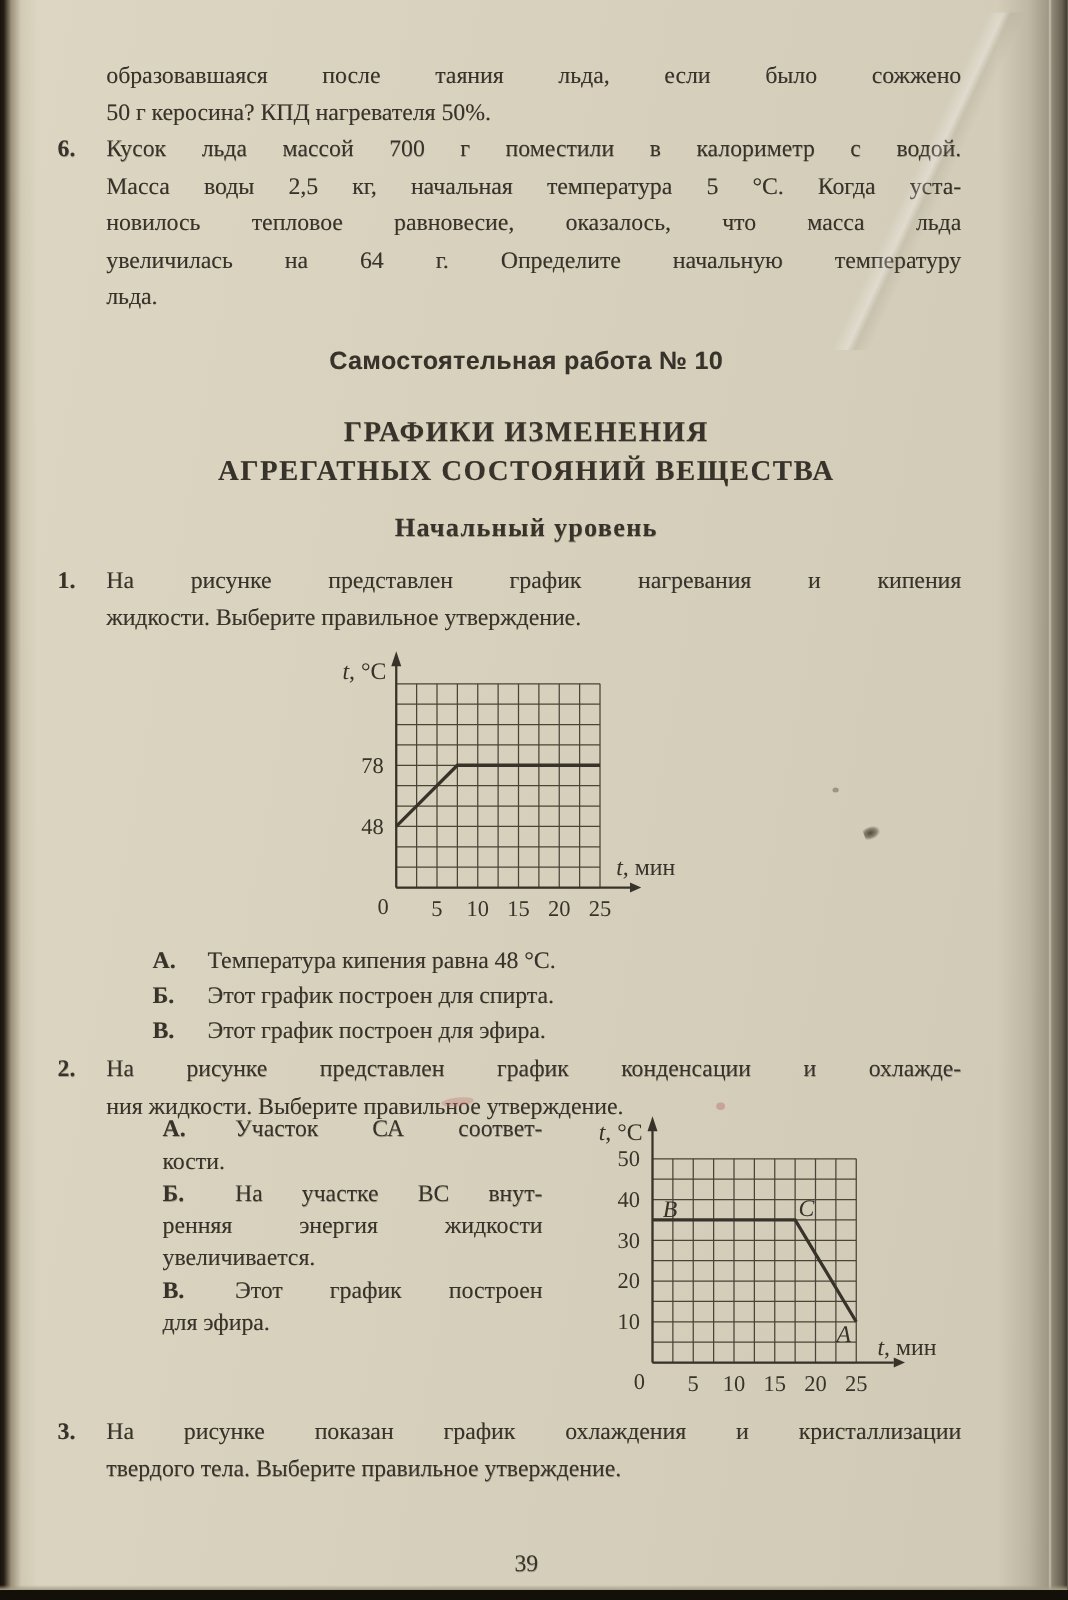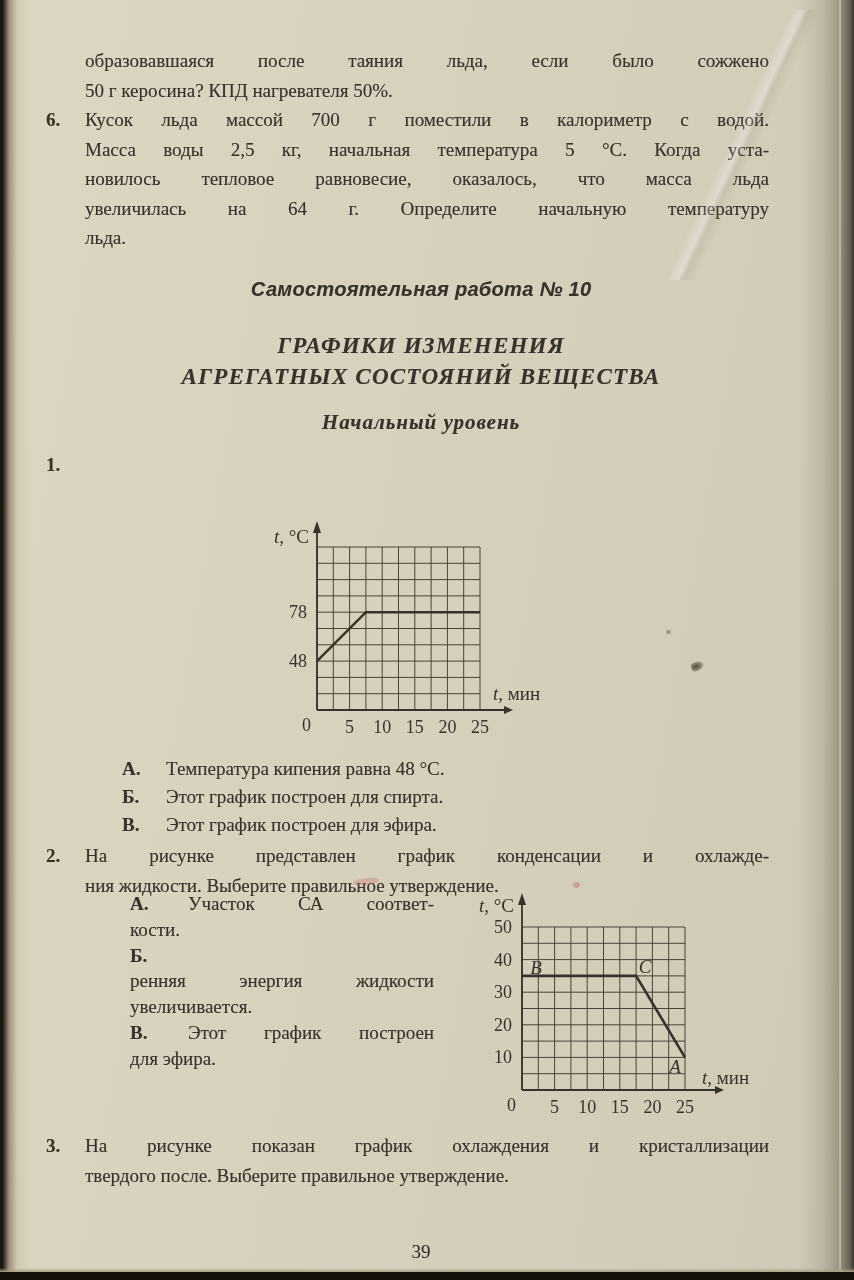--- a/index.html
+++ b/index.html
@@ -45,21 +45,21 @@
     background:rgba(198,116,112,.35);transform:rotate(-6deg);}
   .smudge-pink2{position:absolute;left:573px;top:882px;width:7px;height:6px;border-radius:50%;
     background:rgba(190,100,100,.4);}
 
   
   .ink{color:#38332a;text-shadow:.3px .3px .4px rgba(56,51,42,.35);}
   .text-col{position:absolute;left:85px;width:684px;}
   .line{height:29.5px;line-height:29.5px;font-size:19px;}
   .jl{text-align:justify;text-align-last:justify;}
   .pnum{position:absolute;left:46px;width:34px;font-size:19px;line-height:29.5px;font-weight:bold;}
-  .heading-col{position:absolute;left:85px;width:672px;text-align:center;font-style:italic;}
+  .heading-col{position:absolute;left:85px;width:672px;text-align:center;}
   .kicker{font-family:"Liberation Sans",sans-serif;font-weight:bold;font-size:20px;letter-spacing:.3px;}
   .big-title{font-weight:bold;font-size:23px;line-height:31px;letter-spacing:1.2px;}
   .level{font-weight:bold;font-size:21px;letter-spacing:1px;}
   .opts1{position:absolute;left:122px;width:600px;}
   .opt1-row{display:flex;height:28px;line-height:28px;font-size:19px;}
   .opt1-letter{width:44px;flex:none;font-weight:bold;}
   .opts2{position:absolute;left:130px;top:891px;width:304px;}
   .opt2-line{height:25.8px;line-height:25.8px;font-size:19px;}
   .opt2-first{display:flex;}
   .opt2-letter{width:58px;flex:none;font-weight:bold;}
@@ -93,20 +93,24 @@
   </div>
 
   <div class="heading-col kicker ink" style="top:278px;">Самостоятельная работа № 10</div>
   <div class="heading-col big-title ink" style="top:330px;">
     <div>ГРАФИКИ ИЗМЕНЕНИЯ</div>
     <div>АГРЕГАТНЫХ СОСТОЯНИЙ ВЕЩЕСТВА</div>
   </div>
   <div class="heading-col level ink" style="top:410px;">Начальный уровень</div>
 
   <div class="pnum ink" style="top:450px;">1.</div>
+  <div class="text-col ink" style="top:450px;">
+    <div class="line jl">На рисунке представлен график нагревания и кипения</div>
+    <div class="line">жидкости. Выберите правильное утверждение.</div>
+  </div>
 
   <svg class="chart" style="left:240px;top:515px;" width="330" height="235">
       <line x1="77" y1="32" x2="77" y2="195" stroke="#4b4337" stroke-width="1"></line>
       <line x1="93.3" y1="32" x2="93.3" y2="195" stroke="#4b4337" stroke-width="1"></line>
       <line x1="109.6" y1="32" x2="109.6" y2="195" stroke="#4b4337" stroke-width="1"></line>
       <line x1="125.9" y1="32" x2="125.9" y2="195" stroke="#4b4337" stroke-width="1"></line>
       <line x1="142.2" y1="32" x2="142.2" y2="195" stroke="#4b4337" stroke-width="1"></line>
       <line x1="158.5" y1="32" x2="158.5" y2="195" stroke="#4b4337" stroke-width="1"></line>
       <line x1="174.8" y1="32" x2="174.8" y2="195" stroke="#4b4337" stroke-width="1"></line>
       <line x1="191.10000000000002" y1="32" x2="191.10000000000002" y2="195" stroke="#4b4337" stroke-width="1"></line>
@@ -163,20 +167,21 @@
   </div>
 
   <div class="opts2 ink">
     <div class="opt2-line opt2-first">
       <span class="opt2-letter">А.</span>
       <span class="opt2-text jl">Участок СА соответ-</span>
     </div>
     <div class="opt2-line">кости.</div>
     <div class="opt2-line opt2-first">
       <span class="opt2-letter">Б.</span>
+      <span class="opt2-text jl">На участке ВС внут-</span>
     </div>
     <div class="opt2-line jl">ренняя энергия жидкости</div>
     <div class="opt2-line">увеличивается.</div>
     <div class="opt2-line opt2-first">
       <span class="opt2-letter">В.</span>
       <span class="opt2-text jl">Этот график построен</span>
     </div>
     <div class="opt2-line">для эфира.</div>
   </div>
 
@@ -222,21 +227,21 @@
       <text x="69" y="27" text-anchor="end" class="axlabel"><tspan font-style="italic">t</tspan><tspan>, °C</tspan></text>
       <text x="257" y="199" text-anchor="start" class="axlabel"><tspan font-style="italic">t</tspan><tspan>, мин</tspan></text>
       <text x="91" y="88.89999999999999" text-anchor="middle" class="ptlabel">B</text>
       <text x="200.10000000000002" y="87.89999999999999" text-anchor="middle" class="ptlabel">C</text>
       <text x="230" y="188.4" text-anchor="middle" class="ptlabel">A</text>
     </svg>
 
   <div class="pnum ink" style="top:1131px;">3.</div>
   <div class="text-col ink" style="top:1131px;">
     <div class="line jl">На рисунке показан график охлаждения и кристаллизации</div>
-    <div class="line">твердого после. Выберите правильное утверждение.</div>
+    <div class="line">твердого тела. Выберите правильное утверждение.</div>
   </div>
 
   <div class="page-number ink">39</div>
 
   <div class="smudge-dark"></div>
   <div class="smudge-dot"></div>
   <div class="smudge-pink"></div>
   <div class="smudge-pink2"></div>
   <div class="crease"></div>
   <div class="edge-left"></div>

